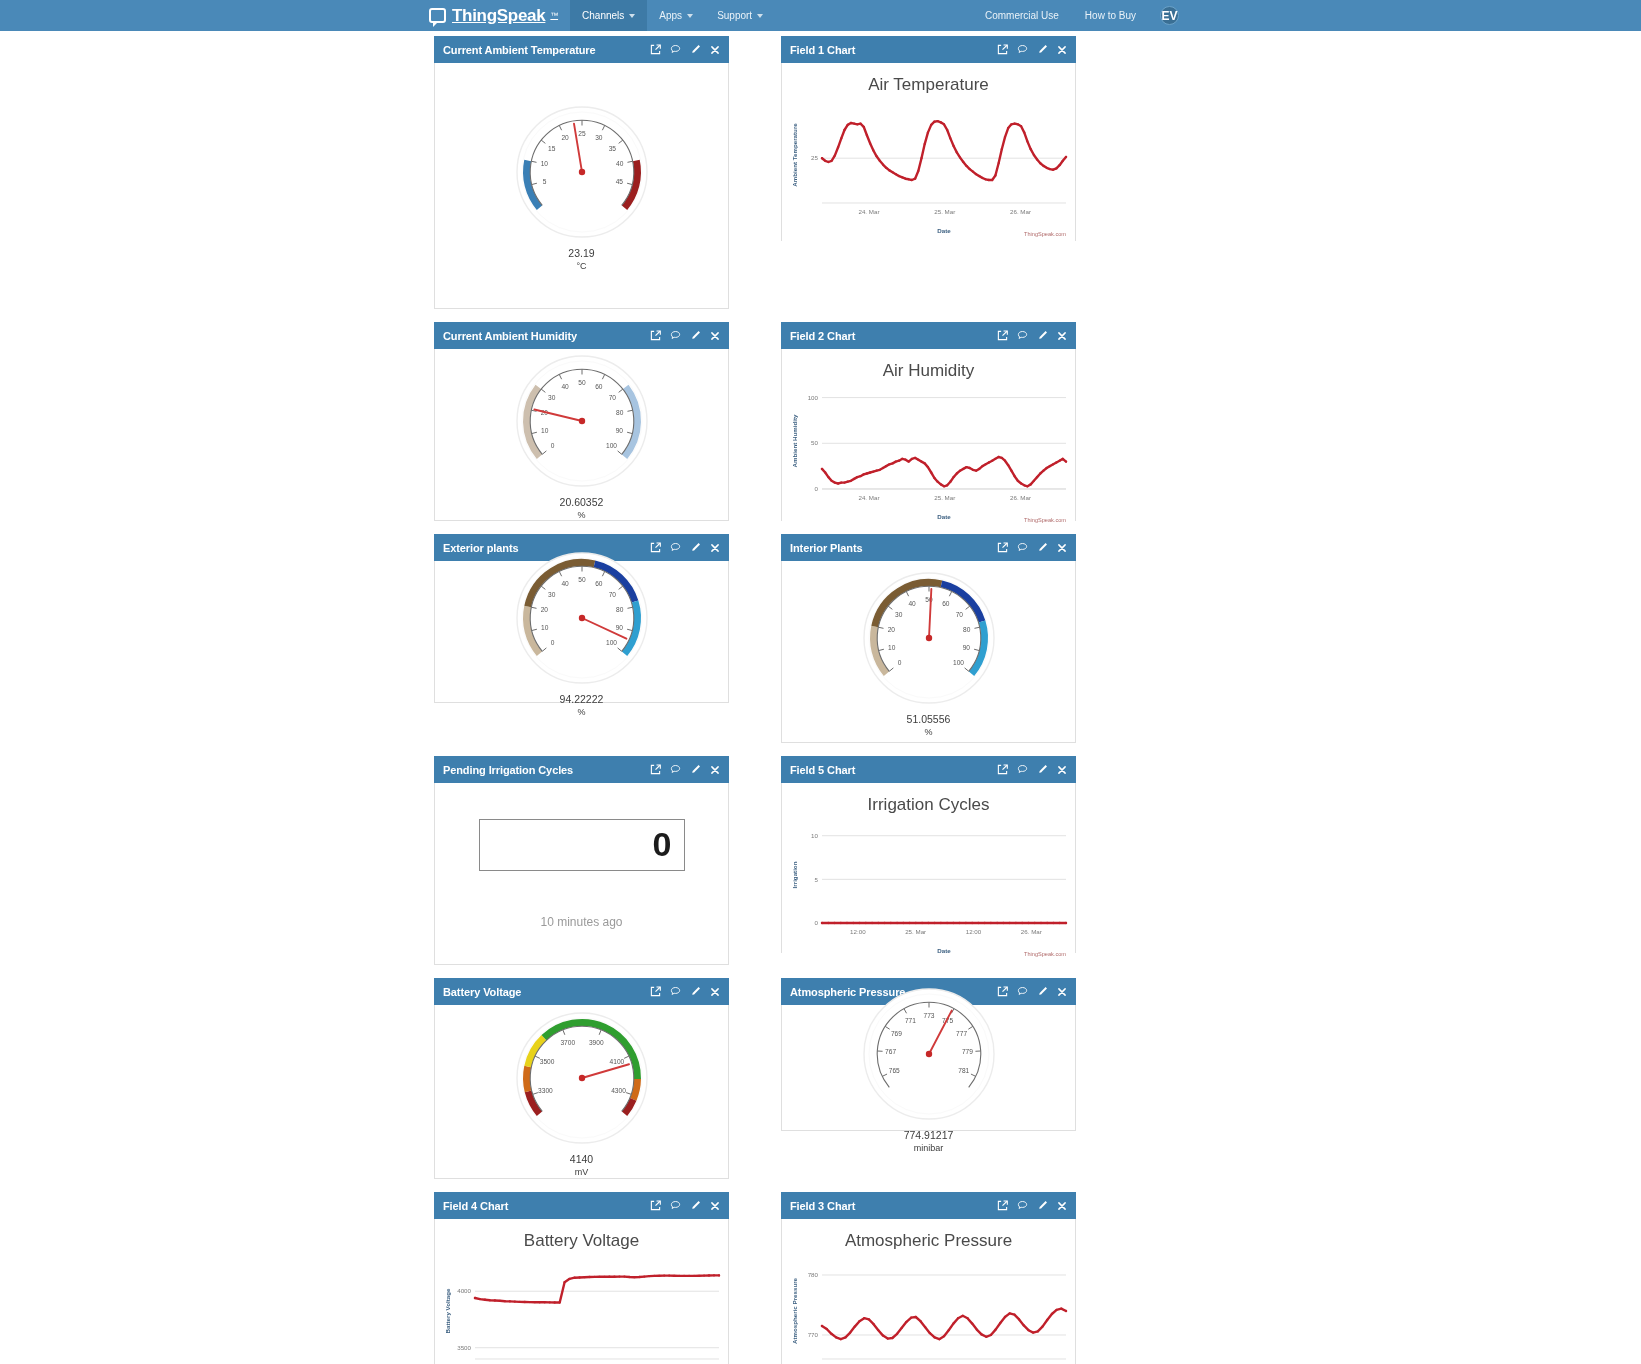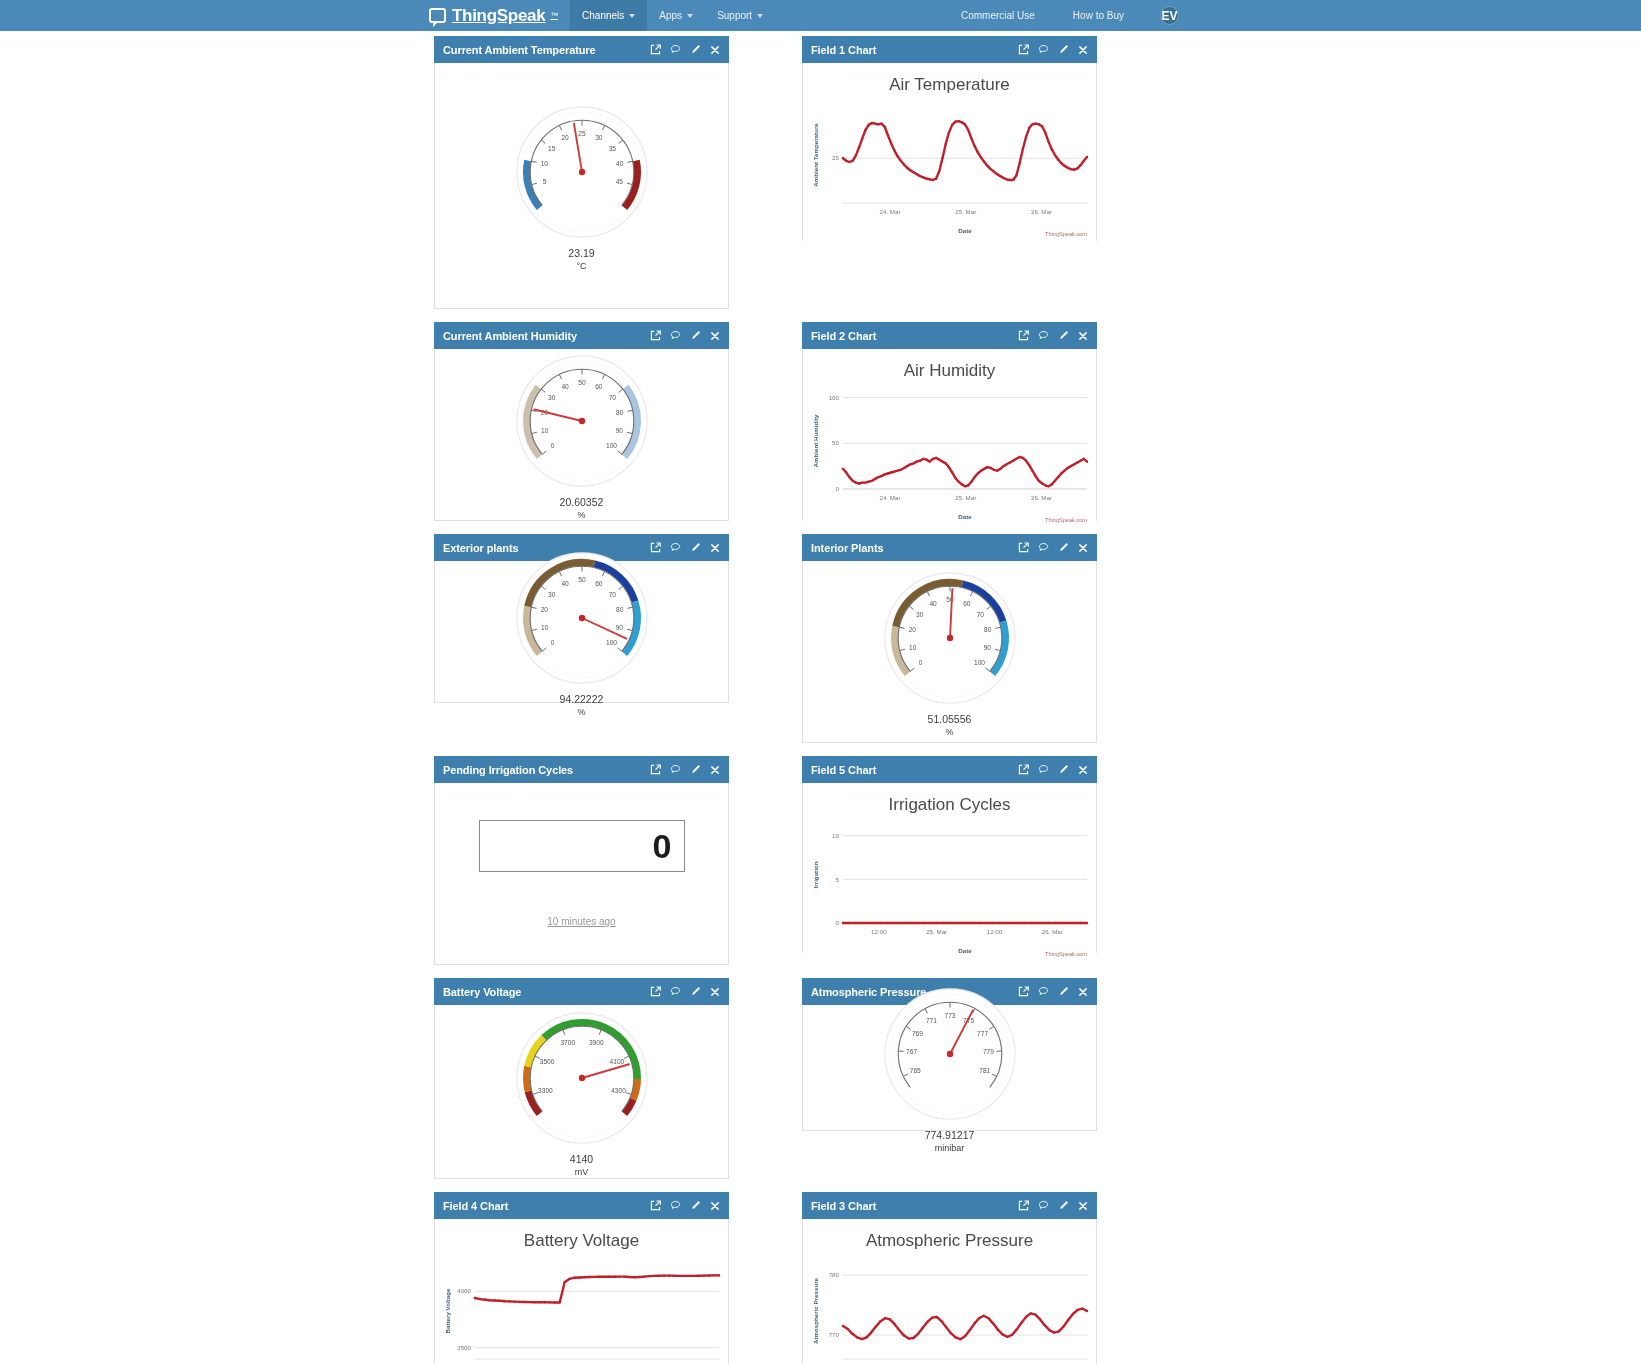--- a/index.html
+++ b/index.html
@@ -44,32 +44,32 @@
     white-space: nowrap;
   }
   .nav-item.active { background:#3d7aa6; color:#ffffff; }
   .caret {
     display:inline-block; margin-left:5px;
     width:0;height:0; border-left:3.5px solid transparent;
     border-right:3.5px solid transparent; border-top:4px solid #cfe0ec;
   }
   .nav-right {
     margin-left:auto; display:flex; align-items:center;
-    padding-right: 462px; gap: 14px;
+    padding-right: 462px; gap: 2px;
   }
   .avatar {
     width: 19px; height:19px; border-radius:50%;
     background:#3a6f94; color:#ffffff; font-size:12px; font-weight:bold;
     display:flex; align-items:center; justify-content:center;
     margin-left: 10px; border:1px solid #6ba2c8;
   }
 
   
   .dash { padding-top: 5px; }
-  .row { display:flex; gap: 73px; margin-left: 434px; }
+  .row { display:flex; gap: 52px; margin-left: 434px; }
   .col { width: 295px; }
 
   .widget { margin-bottom: 13px; }
   .w-head {
     background:#3e7fae; color:#fff; height: 27px;
     display:flex; align-items:center; padding: 0 9px;
     font-size: 11px; font-weight: bold;
   }
   .w-title { flex: 1; letter-spacing: -0.1px; }
   .w-icons { display:flex; align-items:center; gap: 9px; }
@@ -86,21 +86,21 @@
   .gauge-unit { font-size:9px; color:#3c3c3c; text-align:center; }
 
   
   .num-box {
     width: 206px; height: 52px; border:1px solid #8a8a8a;
     display:flex; align-items:center; justify-content:flex-end;
     padding-right: 12px; background:#fff;
     font-size: 34px; font-weight:bold; color:#1c1c1c;
     font-family:"Liberation Sans", sans-serif;
   }
-  .num-ts { font-size:10px; color:#9a9a9a; margin-top:44px;text-decoration:underline; }
+  .num-ts { font-size:12px; color:#9a9a9a; margin-top:44px; }
 
   
   .chart-card { background:#fff; padding:8px 6px 6px 6px; width:100%; }
   .chart-title { text-align:center; font-size:17px; color:#4a4a4a; margin:4px 0 2px 0; }
   svg { display:block; }
   .ax-lbl { font-size:6.2px; fill:#3b5f80; font-weight:bold; }
   .tick-lbl { font-size:6.2px; fill:#7b7b7b; }
   .wm { font-size:5.6px; fill:#b06a6a; }
   .gridline { stroke:#d6d6d6; stroke-width:.7; }
 </style>

